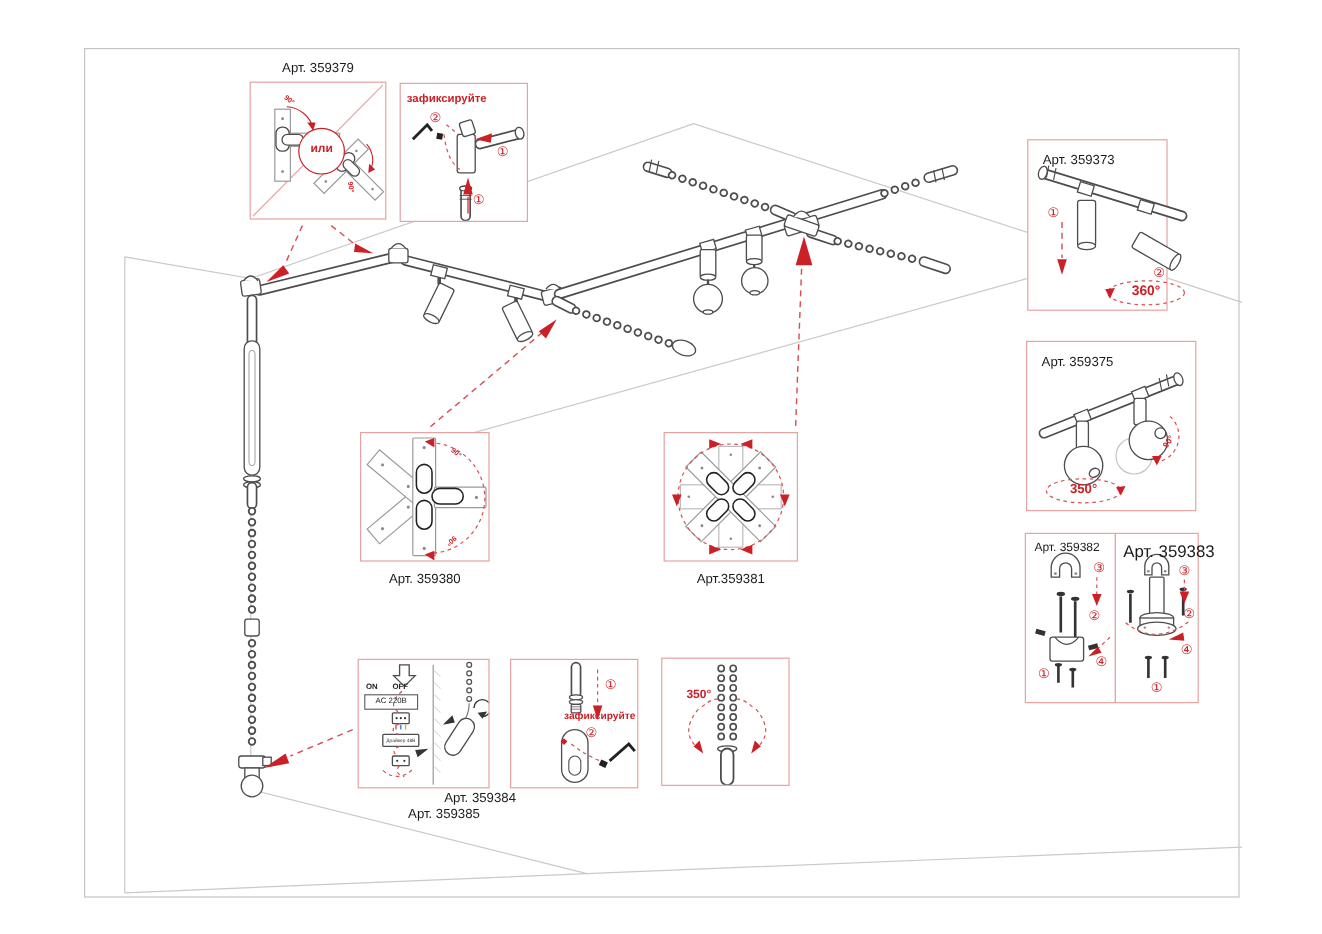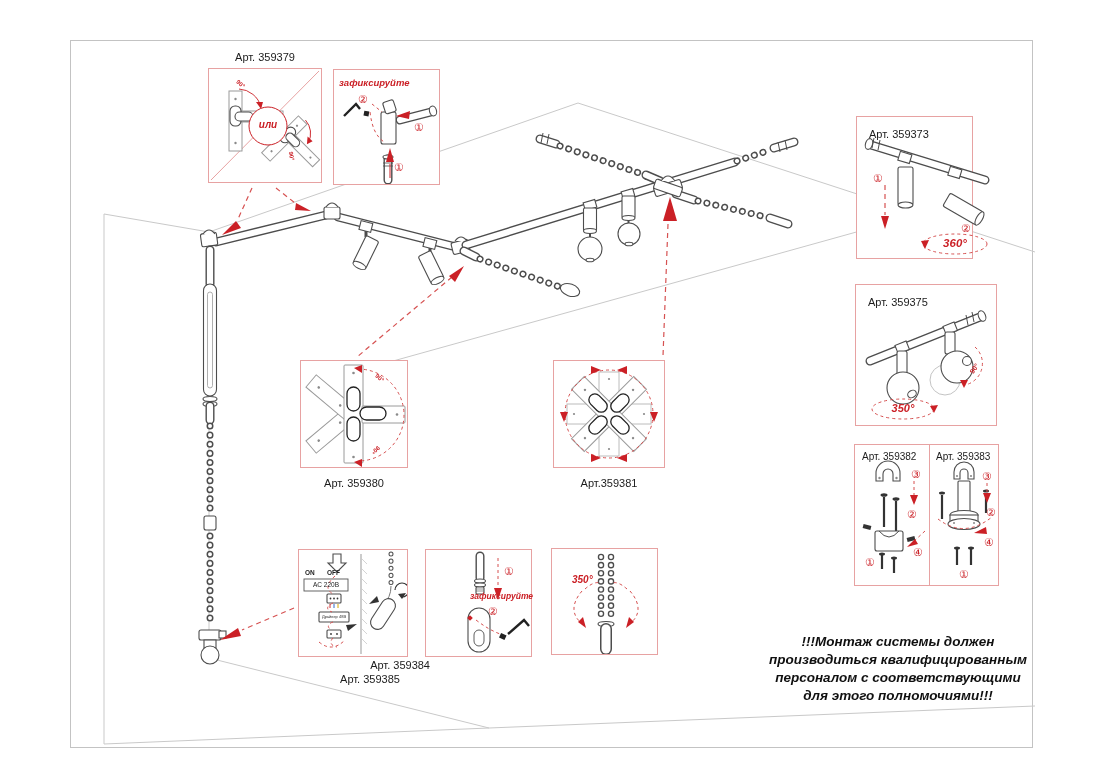--- a/index.html
+++ b/index.html
@@ -6,21 +6,21 @@
   .page{position:relative;width:1102px;height:778px;background:#fff;overflow:hidden;
         font-family:"Liberation Sans",sans-serif;}
   .t{position:absolute;font-family:"Liberation Sans",sans-serif;white-space:nowrap;line-height:1;}
   .title{top:12px;left:40px;right:0;text-align:center;font-size:19px;font-weight:bold;font-style:italic;color:#0d0d0d;}
   .frame{position:absolute;left:70px;top:40px;width:961px;height:706px;border:1px solid #c3c3c3;}
   .mainsvg{position:absolute;left:0;top:0;}
   .co{position:absolute;border:1px solid #e7a2a2;background:#fff;box-sizing:border-box;}
   .co svg{position:absolute;left:0;top:0;}
   .art{font-size:11px;color:#1c1c1c;}
   .red{color:#cb2026;}
-  .it{font-style:italic;font-weight:bold;}
+  .it{font-weight:bold;}
   .step{font-size:11px;color:#cb2026;}
   .deg{font-weight:bold;color:#cb2026;}
   .tiny{font-size:6px;}
   .warning{position:absolute;left:752px;top:633px;width:292px;text-align:center;
            font-size:13.5px;font-weight:bold;font-style:italic;color:#101010;
            line-height:1.33;white-space:pre-line;}
   
   .tube-o{stroke:#4d4d4d;stroke-width:9;stroke-linecap:round;fill:none;}
   .tube-i{stroke:#fff;stroke-width:6.2;stroke-linecap:round;fill:none;}
   .chain-o{stroke:#4d4d4d;stroke-width:7;stroke-linecap:round;stroke-dasharray:0.1 9;fill:none;}
@@ -327,21 +327,21 @@
       <path d="M56,48 V68" stroke="#333" stroke-width="2.2"></path>
       <ellipse cx="27" cy="103" rx="3" ry="1.5" fill="#333"></ellipse>
       <path d="M27,104 V120" stroke="#333" stroke-width="2.2"></path>
       <ellipse cx="41" cy="103" rx="3" ry="1.5" fill="#333"></ellipse>
       <path d="M41,104 V120" stroke="#333" stroke-width="2.2"></path>
       <path class="redd2" d="M57,38 V50"></path>
       <polygon class="ra" points="57,58 53,48 61,48"></polygon>
       <path class="redd2" d="M8,74 Q34,94 62,72"></path>
       <polygon class="ra" points="44,88 56,82 57,89"></polygon>
     </svg>
-    <span class="t art" style="left:6px;top:7px;font-size:10px;">Арт. 359383</span>
+    <span class="t art" style="left:6px;top:7px;font-size:14px;">Арт. 359383</span>
     <span class="t step" style="left:52px;top:26px;">③</span>
     <span class="t step" style="left:56px;top:62px;">②</span>
     <span class="t step" style="left:54px;top:92px;">④</span>
     <span class="t step" style="left:29px;top:124px;">①</span>
   </div>
 
   <div class="co" style="left:300px;top:360px;width:108px;height:108px;">
     <svg width="106" height="106" viewBox="0 0 106 106">
       <g transform="translate(53,50) rotate(-40)">
         <rect class="plate" x="-56" y="-8" width="56" height="16"></rect>
@@ -479,18 +479,14 @@
       <path class="redd2" d="M33,40 Q42,32 48,34"></path>
       <path class="redd2" d="M75,40 Q66,32 60,34"></path>
       <path class="redd2" d="M30,42 C18,56 20,68 32,76"></path>
       <polygon class="ra" points="34,79 26,73 31,68"></polygon>
       <path class="redd2" d="M78,42 C90,56 88,68 76,76"></path>
       <polygon class="ra" points="74,79 82,73 77,68"></polygon>
     </svg>
     <span class="t deg it" style="left:20px;top:26px;font-size:10px;">350°</span>
   </div>
 
-  <div class="warning">!!!Монтаж системы должен
-производиться квалифицированным
-персоналом с соответствующими
-для этого полномочиями!!!</div>
 
 </div>
 
 </body></html>

